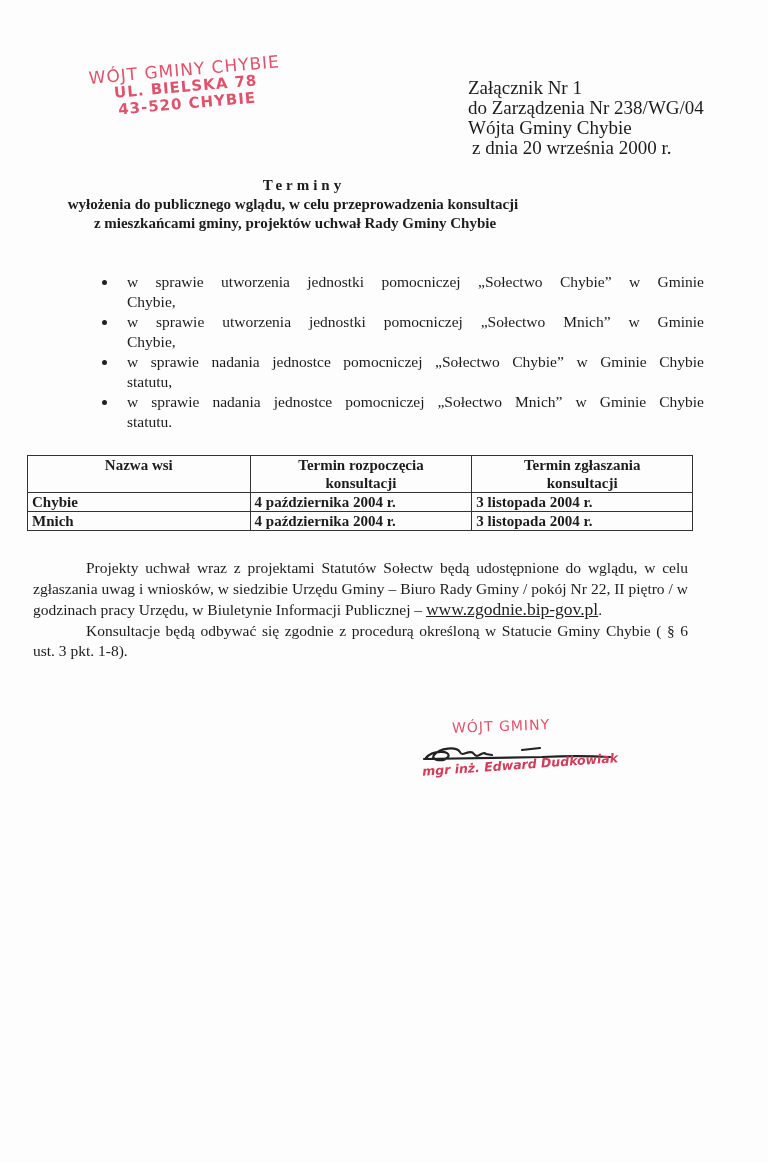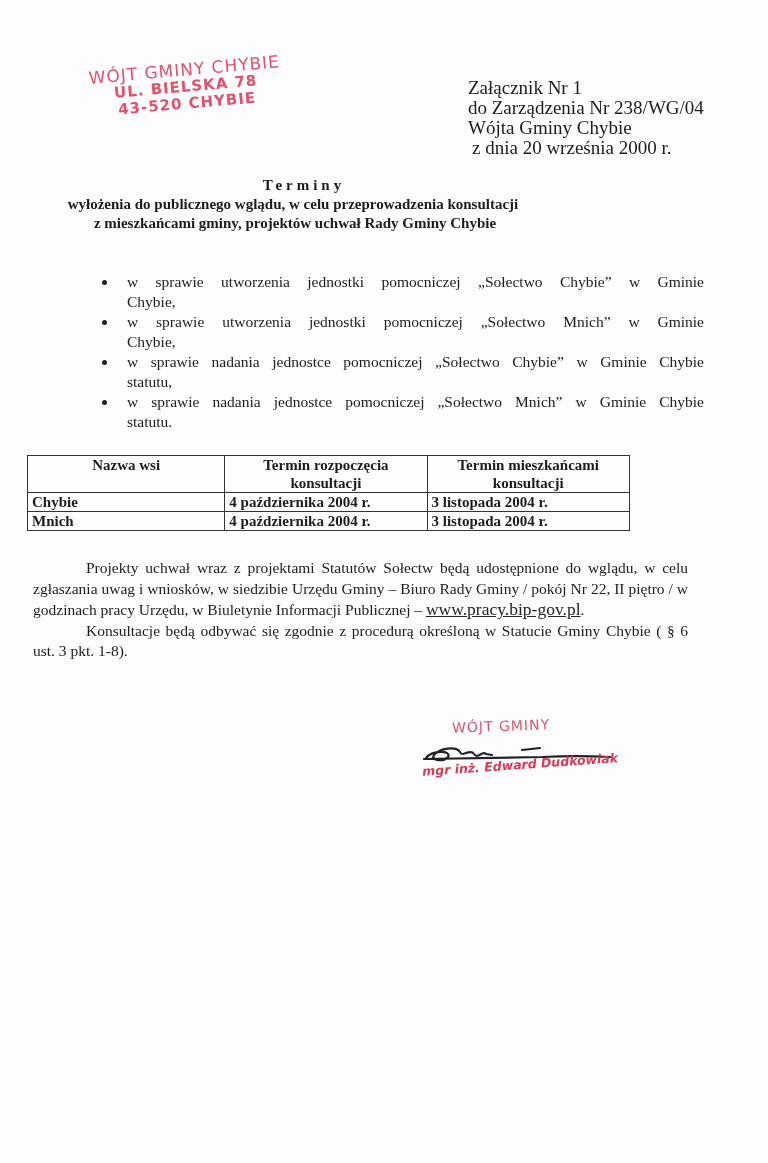--- a/index.html
+++ b/index.html
@@ -28,21 +28,21 @@
   ul.bullets {
     position: absolute; left: 84px; top: 256px; width: 604px; margin: 16px; padding: 0;
     list-style: none; font-size: 15.5px; line-height: 20px;
   }
   ul.bullets li { position: relative; padding-left: 27px; text-align: justify; text-align-last: left; }
   ul.bullets li .dot {
     position: absolute; left: 2px; top: 8px; width: 5px; height: 5px; border-radius: 50%; background: #222;
   }
   ul.bullets li .line1 { display: block; text-align: justify; text-align-last: justify; }
   table.terms {
-    position: absolute; left: 27px; top: 455px; width: 603px; border-collapse: collapse;
+    position: absolute; left: 27px; top: 455px; width: 666px; border-collapse: collapse;
     font-size: 15px; line-height: 18px;
   }
   table.terms th, table.terms td { border: 1px solid #333; padding: 0 4px; }
   table.terms th { font-weight: bold; text-align: center; }
   table.terms td { font-weight: bold; }
   table.terms col.c1 { width: 223px; }
   table.terms col.c2 { width: 222px; }
   table.terms col.c3 { width: 221px; }
   .body-text {
     position: absolute; left: 33px; top: 558px; width: 655px; font-size: 15.5px; line-height: 20.5px;
@@ -113,21 +113,21 @@
   <thead>
     <tr>
       <th style="vertical-align:top">
         <span>Nazwa wsi</span>
       </th>
       <th>
         <div>Termin rozpoczęcia</div>
           <div>konsultacji</div>
       </th>
       <th>
-        <div>Termin mieszkańcami</div>
+        <div>Termin zgłaszania</div>
           <div>konsultacji</div>
       </th>
     </tr>
   </thead>
   <tbody>
     <tr>
       <td>Chybie</td>
       <td>4 października 2004 r.</td>
       <td>3 listopada 2004 r.</td>
     </tr>
@@ -135,21 +135,21 @@
       <td>Mnich</td>
       <td>4 października 2004 r.</td>
       <td>3 listopada 2004 r.</td>
     </tr>
   </tbody>
 </table>
 
 <div class="body-text">
   <p>
     <span>Projekty uchwał wraz z projektami Statutów Sołectw będą udostępnione do wglądu, w celu zgłaszania uwag i wniosków, w siedzibie Urzędu Gminy – Biuro Rady Gminy / pokój Nr 22, II piętro / w godzinach pracy Urzędu, w Biuletynie Informacji Publicznej –</span>
-    <span class="link">www.pracy.bip-gov.pl</span><span>.</span>
+    <span class="link">www.zgodnie.bip-gov.pl</span><span>.</span>
   </p>
   <p>Konsultacje będą odbywać się zgodnie z procedurą określoną w Statucie Gminy Chybie ( § 6 ust. 3 pkt. 1-8).</p>
 </div>
 
 <div class="stamp-sign">WÓJT GMINY</div>
 <svg class="signature" width="190" height="24" viewBox="0 0 190 24">
   <path d="M4 16 C 10 8, 30 8, 26 15 C 22 20, 8 19, 12 13 C 18 6, 34 4, 38 10 C 40 16, 48 6, 52 12 C 56 18, 60 8, 64 12 L 70 13 M 2 17 L 120 15 C 140 14, 170 14, 188 15 M 100 8 L 118 6" stroke="#222" stroke-width="2.2" fill="none" stroke-linecap="round"></path>
 </svg>
 <div class="signer">mgr inż. Edward Dudkowiak</div>
 

